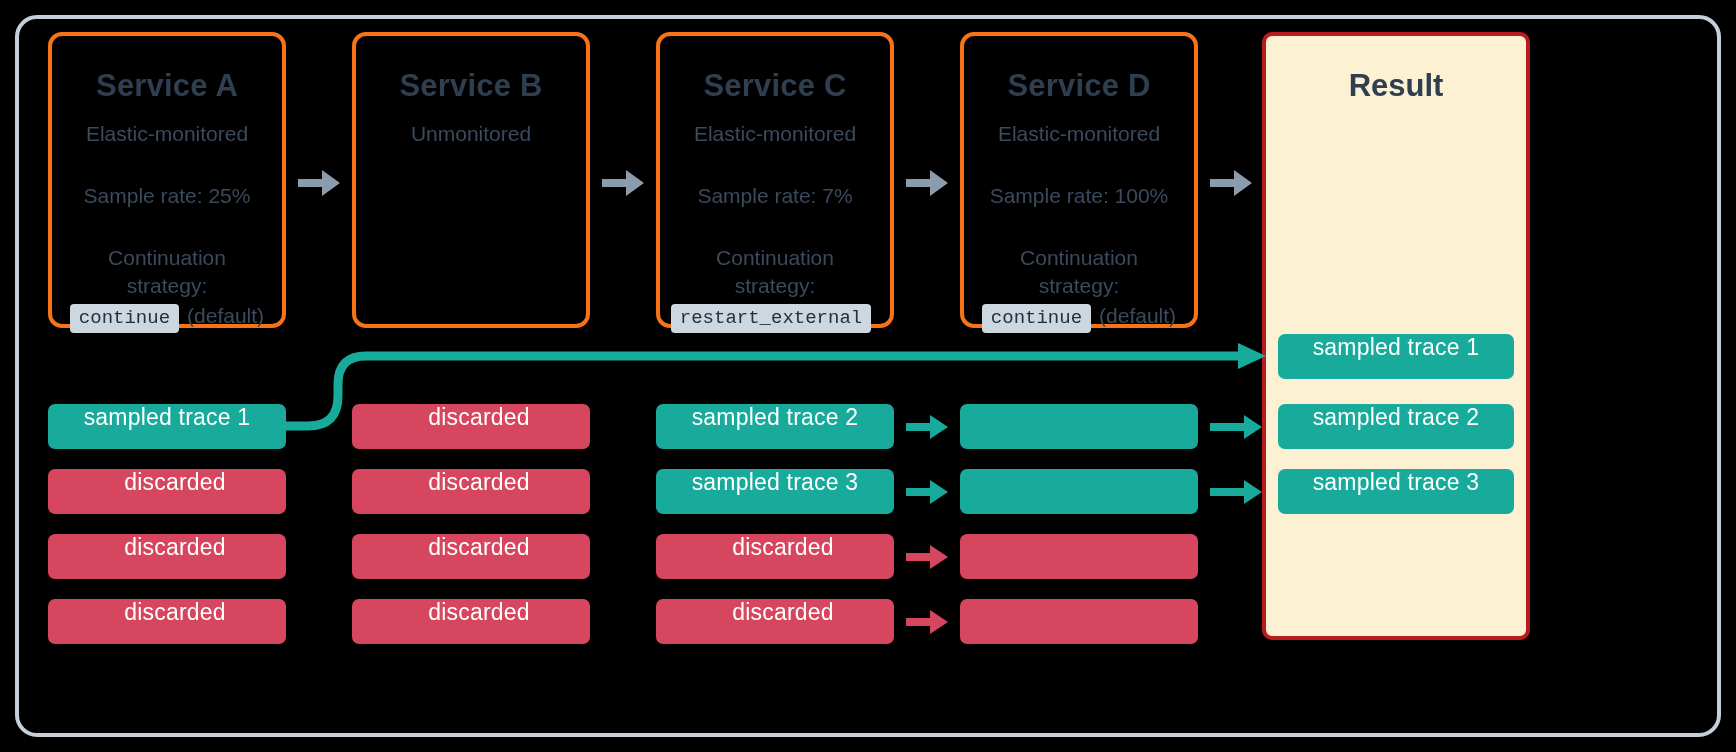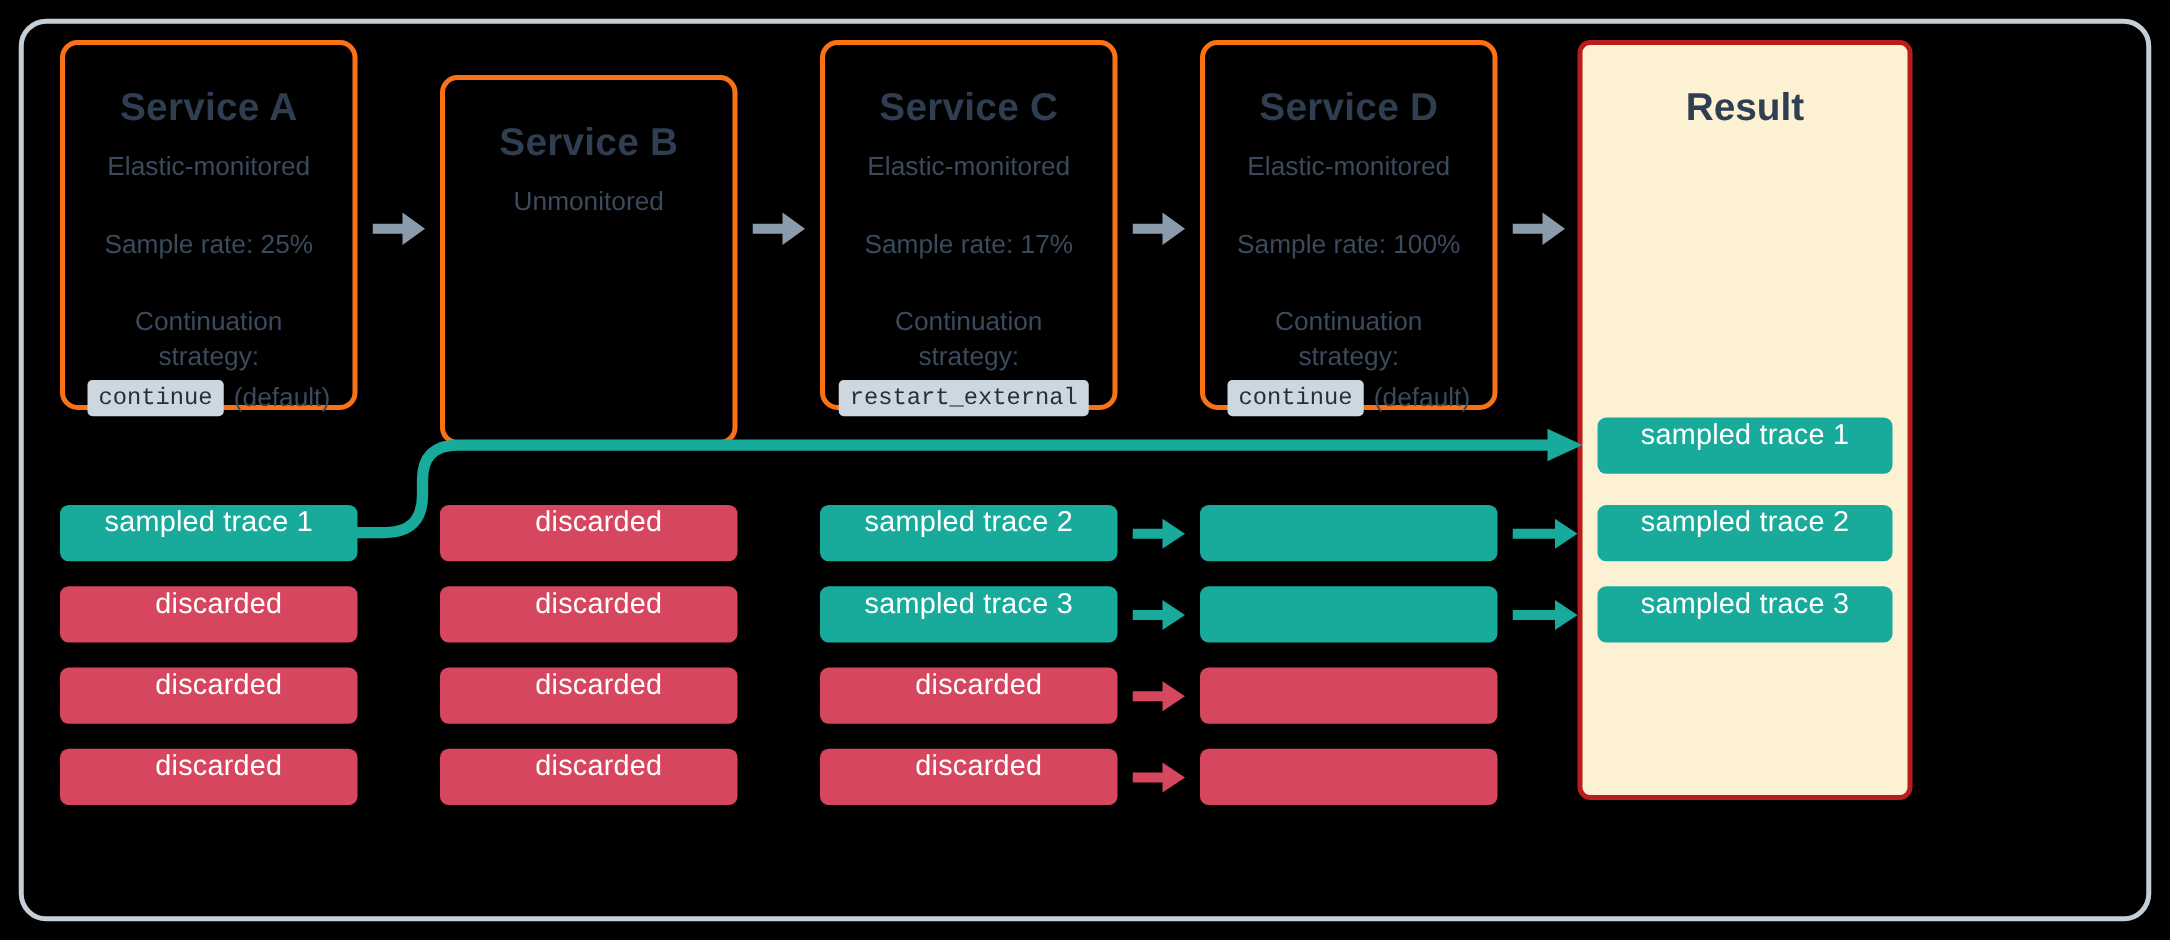--- a/index.html
+++ b/index.html
@@ -51,21 +51,21 @@
   }
   .svc-cont{
     color:#3b4a5c;
     font-size:21px;
     line-height:28px;
     margin-top:36px;
   }
   .svc-strategy-line{
     margin-top:4px;
     display:flex;
-    align-items:center;
+    align-items:flex-start;
     justify-content:center;
     gap:8px;
     flex-wrap:nowrap;
   }
   .code-chip{
     display:inline-block;
     background:#cdd7e0;
     color:#23303f;
     font-family:"Liberation Mono","DejaVu Sans Mono",monospace;
     font-size:19px;
@@ -127,29 +127,29 @@
     <div class="svc-cont">
       <span>Continuation</span><br>
       <span>strategy:</span>
     </div>
     <div class="svc-strategy-line">
       <span class="code-chip">continue</span>
       <span class="default-note">(default)</span>
     </div>
   </div>
 
-  <div class="service-box" style="left:352px;top:32px;width:238px;height:296px;margin-top:28px;">
+  <div class="service-box" style="left:352px;top:32px;width:238px;height:296px;">
     <div class="svc-title">Service B</div>
     <div class="svc-sub">Unmonitored</div>
   </div>
 
   <div class="service-box" style="left:656px;top:32px;width:238px;height:296px;">
     <div class="svc-title">Service C</div>
     <div class="svc-sub">Elastic-monitored</div>
-    <div class="svc-rate">Sample rate: 17%</div>
+    <div class="svc-rate">Sample rate: 7%</div>
     <div class="svc-cont">
       <span>Continuation</span><br>
       <span>strategy:</span>
     </div>
     <div class="svc-strategy-line">
       <span class="code-chip">restart_external</span>
       <span class="default-note"></span>
     </div>
   </div>
 

